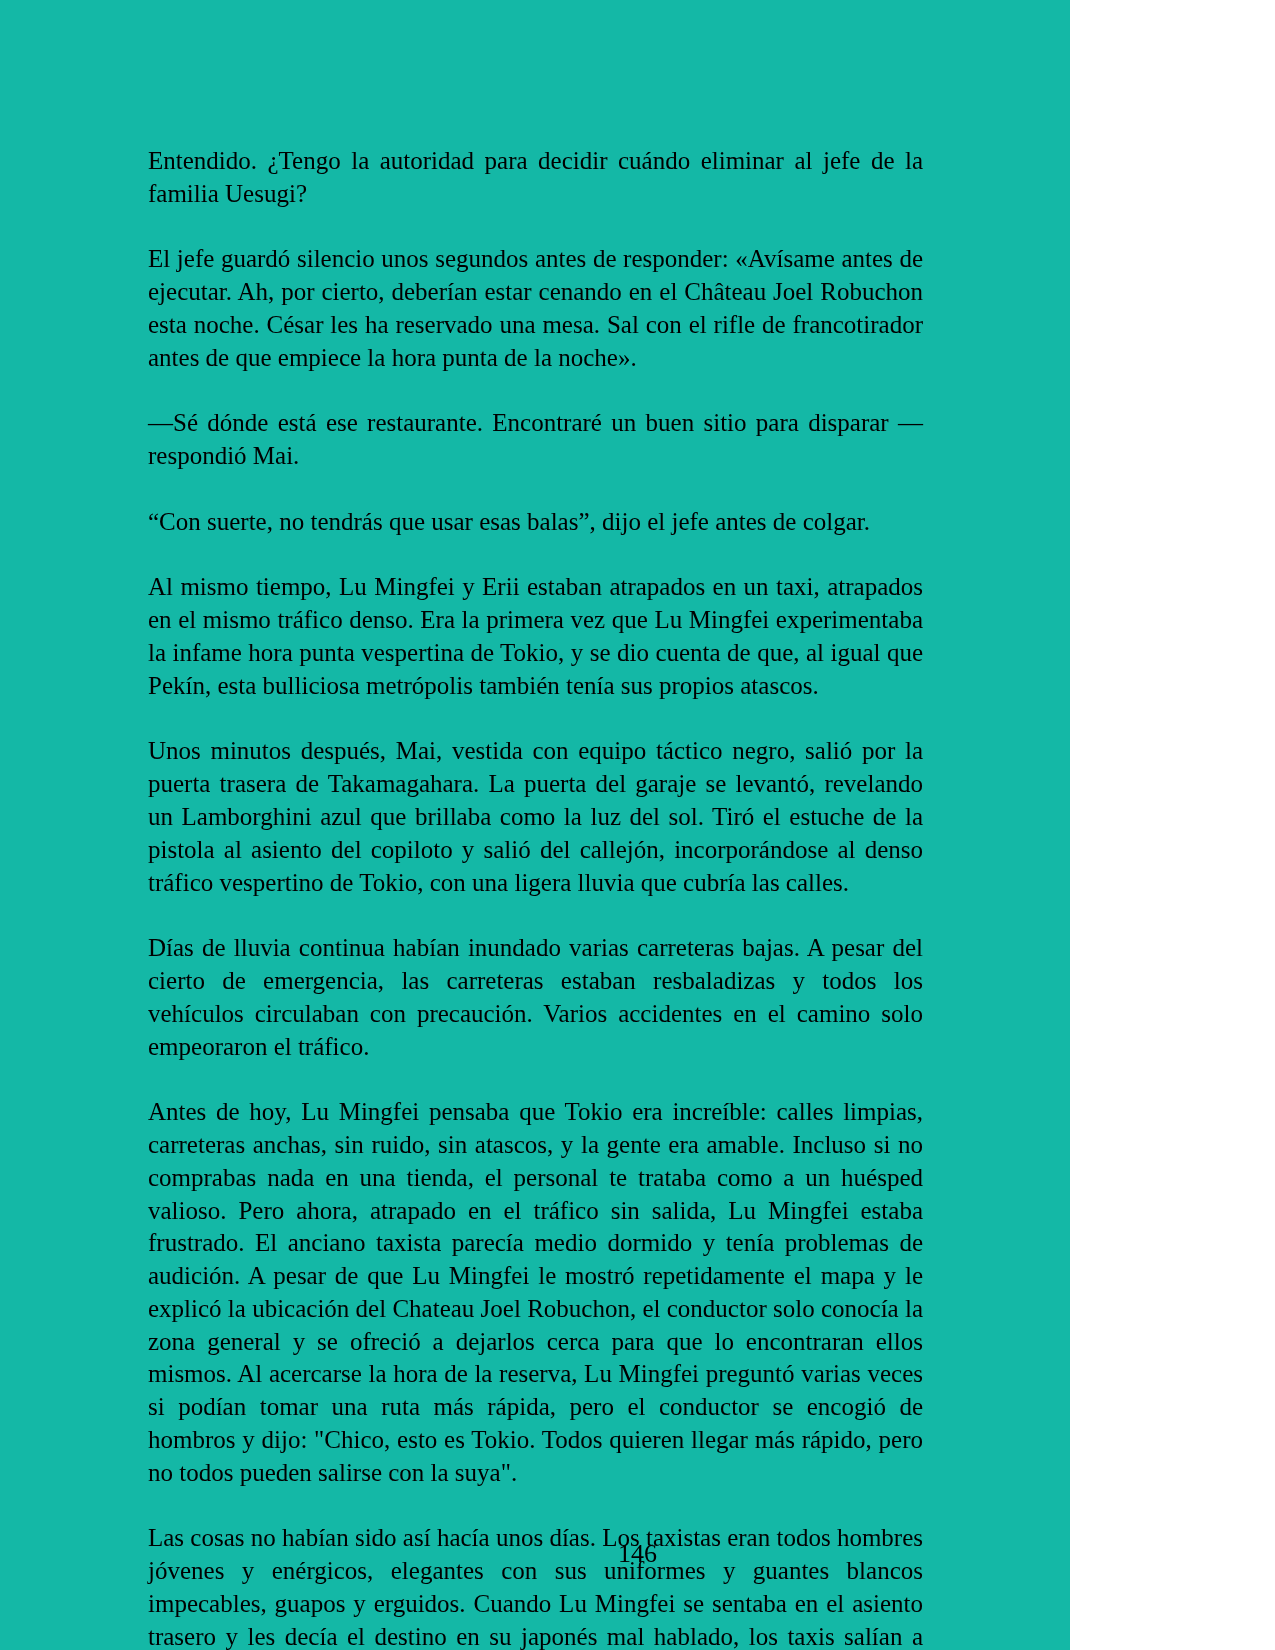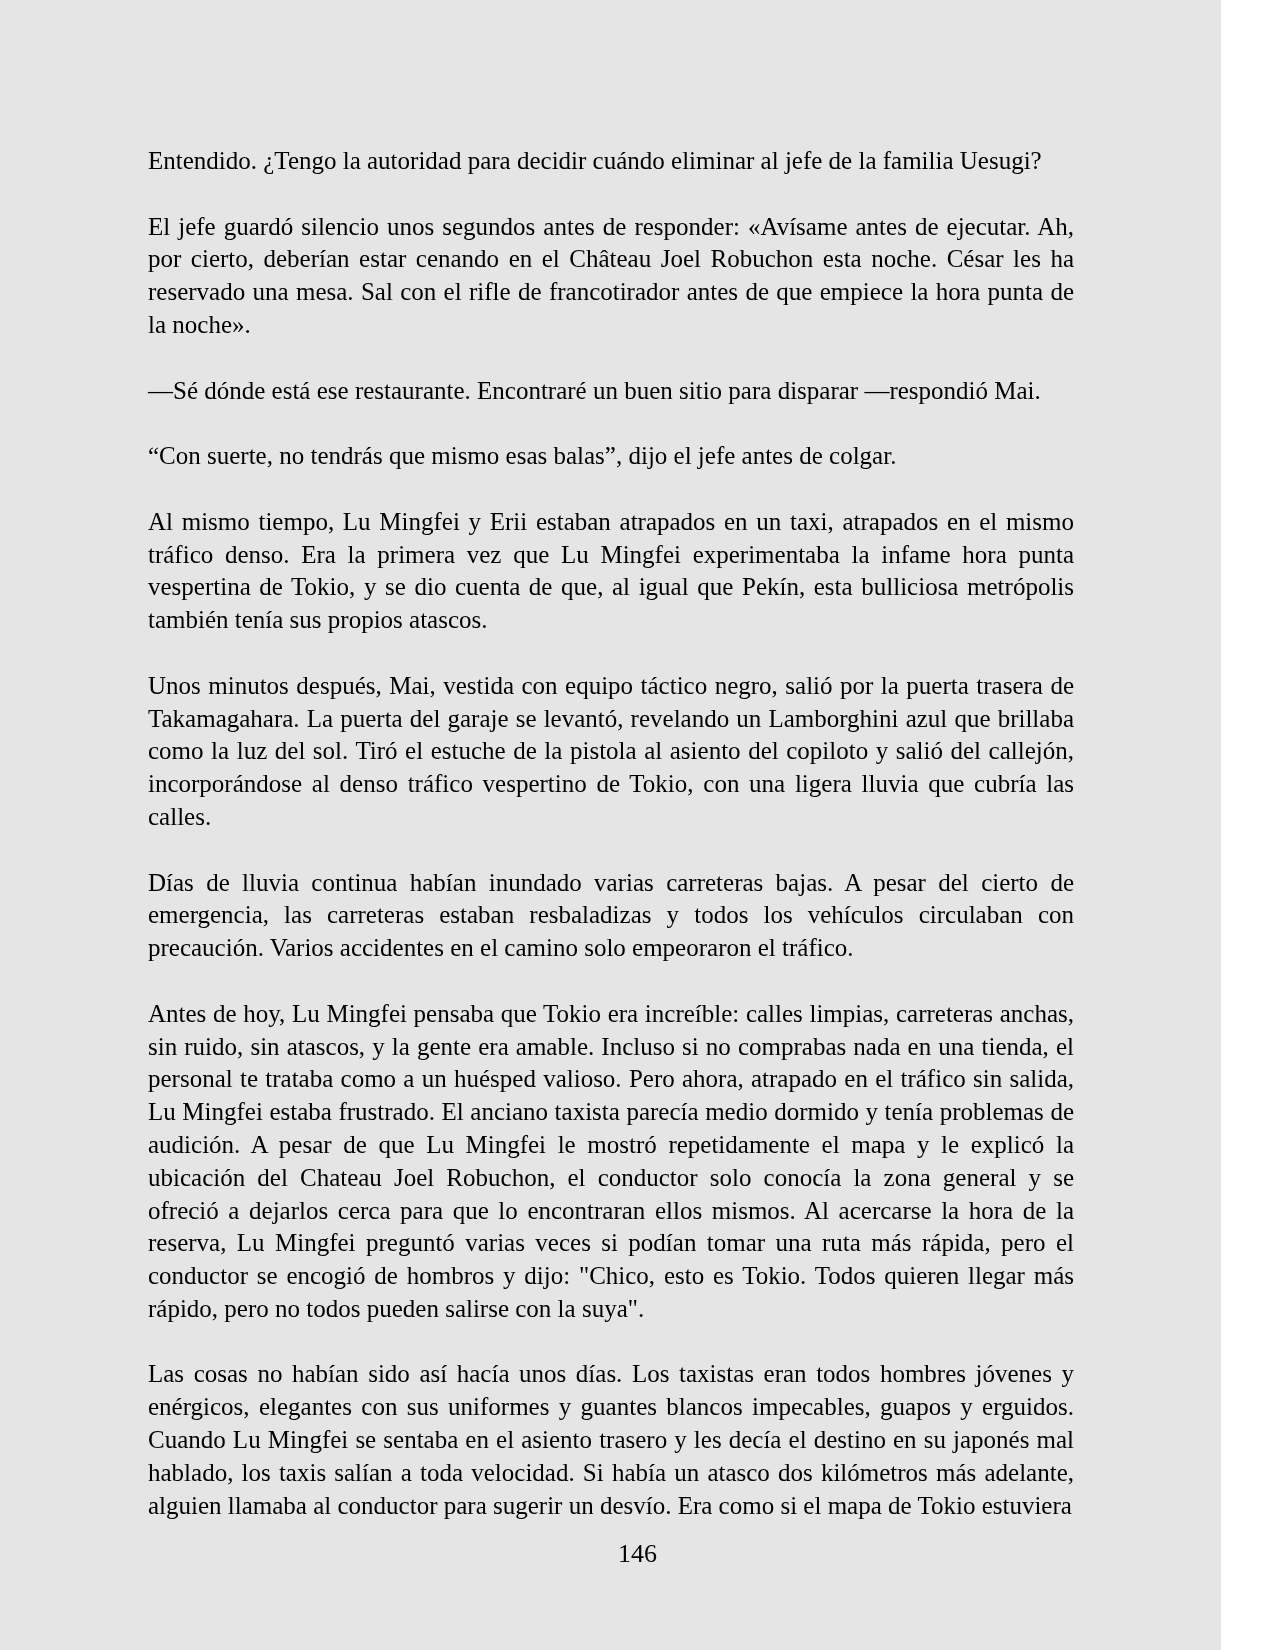--- a/index.html
+++ b/index.html
@@ -2,23 +2,23 @@
 <html lang="es"><head>
 <meta charset="utf-8">
 <style>
   html, body {
     margin: 0;
     padding: 0;
     background: #ffffff;
   }
   .page {
     position: relative;
-    width: 1221px;
+    width: 1070px;
     height: 1650px;
-    background: #e5e5e5;
+    background: #14b8a6;
     box-sizing: border-box;
     padding: 145px 147px 0 148px;
     color: #000000;
     font-family: "Liberation Serif", "DejaVu Serif", serif;
     font-size: 25px;
     line-height: 32.8px;
     overflow: hidden;
   }
   .body-text p {
     margin: 0 0 32.8px 0;
@@ -37,21 +37,21 @@
   }
 </style>
 </head>
 <body>
 
 <div class="page">
   <div class="body-text">
     <p>Entendido. ¿Tengo la autoridad para decidir cuándo eliminar al jefe de la familia Uesugi?</p>
     <p>El jefe guardó silencio unos segundos antes de responder: «Avísame antes de ejecutar. Ah, por cierto, deberían estar cenando en el Château Joel Robuchon esta noche. César les ha reservado una mesa. Sal con el rifle de francotirador antes de que empiece la hora punta de la noche».</p>
     <p>—Sé dónde está ese restaurante. Encontraré un buen sitio para disparar —respondió Mai.</p>
-    <p>“Con suerte, no tendrás que mismo esas balas”, dijo el jefe antes de colgar.</p>
+    <p>“Con suerte, no tendrás que usar esas balas”, dijo el jefe antes de colgar.</p>
     <p>Al mismo tiempo, Lu Mingfei y Erii estaban atrapados en un taxi, atrapados en el mismo tráfico denso. Era la primera vez que Lu Mingfei experimentaba la infame hora punta vespertina de Tokio, y se dio cuenta de que, al igual que Pekín, esta bulliciosa metrópolis también tenía sus propios atascos.</p>
     <p>Unos minutos después, Mai, vestida con equipo táctico negro, salió por la puerta trasera de Takamagahara. La puerta del garaje se levantó, revelando un Lamborghini azul que brillaba como la luz del sol. Tiró el estuche de la pistola al asiento del copiloto y salió del callejón, incorporándose al denso tráfico vespertino de Tokio, con una ligera lluvia que cubría las calles.</p>
     <p>Días de lluvia continua habían inundado varias carreteras bajas. A pesar del cierto de emergencia, las carreteras estaban resbaladizas y todos los vehículos circulaban con precaución. Varios accidentes en el camino solo empeoraron el tráfico.</p>
     <p>Antes de hoy, Lu Mingfei pensaba que Tokio era increíble: calles limpias, carreteras anchas, sin ruido, sin atascos, y la gente era amable. Incluso si no comprabas nada en una tienda, el personal te trataba como a un huésped valioso. Pero ahora, atrapado en el tráfico sin salida, Lu Mingfei estaba frustrado. El anciano taxista parecía medio dormido y tenía problemas de audición. A pesar de que Lu Mingfei le mostró repetidamente el mapa y le explicó la ubicación del Chateau Joel Robuchon, el conductor solo conocía la zona general y se ofreció a dejarlos cerca para que lo encontraran ellos mismos. Al acercarse la hora de la reserva, Lu Mingfei preguntó varias veces si podían tomar una ruta más rápida, pero el conductor se encogió de hombros y dijo: "Chico, esto es Tokio. Todos quieren llegar más rápido, pero no todos pueden salirse con la suya".</p>
     <p>Las cosas no habían sido así hacía unos días. Los taxistas eran todos hombres jóvenes y enérgicos, elegantes con sus uniformes y guantes blancos impecables, guapos y erguidos. Cuando Lu Mingfei se sentaba en el asiento trasero y les decía el destino en su japonés mal hablado, los taxis salían a toda velocidad. Si había un atasco dos kilómetros más adelante, alguien llamaba al conductor para sugerir un desvío. Era como si el mapa de Tokio estuviera</p>
   </div>
   <div class="page-number">146</div>
 </div>
 
 </body></html>

